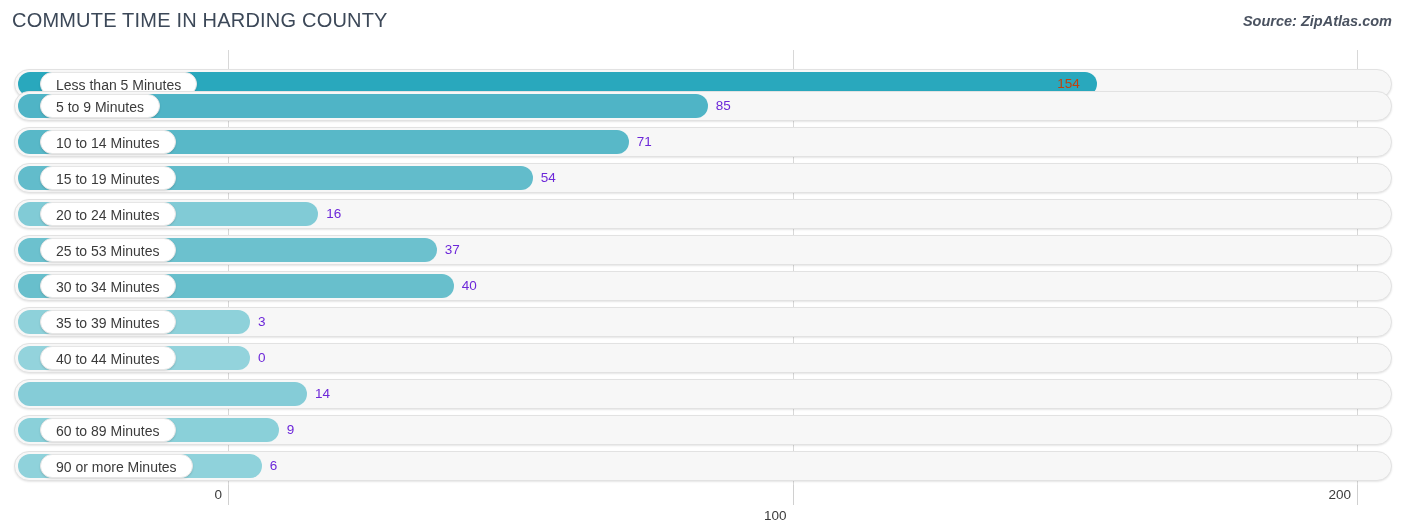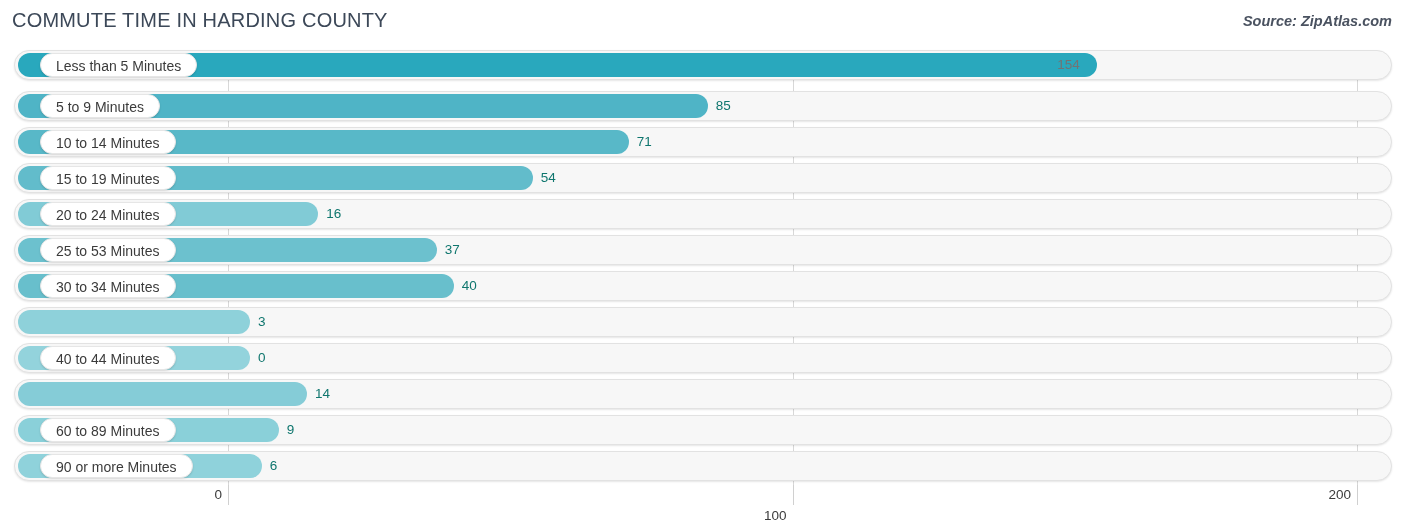--- a/index.html
+++ b/index.html
@@ -86,25 +86,25 @@
     top: 3px;
     height: 24px;
     border-radius: 12px;
   }
   .bar-value {
     position: absolute;
     top: 0;
     height: 30px;
     line-height: 30px;
     font-size: 13.5px;
-    color: #0f766e;
+    color: #6d28d9;
     white-space: nowrap;
   }
   .bar-value.inside {
-    color: #737373;
+    color: #c2410c;
     font-weight: 400;
   }
   .bar-label-pill {
     position: absolute;
     left: 26px;
     top: 3px;
     height: 24px;
     line-height: 24px;
     padding: 0 15px;
     background: #ffffff;
@@ -145,21 +145,21 @@
 
 <div id="chart-root">
 
   <div id="chart-title">COMMUTE TIME IN HARDING COUNTY</div>
   <div id="chart-source">Source: ZipAtlas.com</div>
 
   <div id="plot">
       <div class="gridline" style="left: 228px;"></div>
       <div class="gridline" style="left: 792.5px;"></div>
       <div class="gridline" style="left: 1357px;"></div>
-      <div class="bar-row" style="top: 0;">
+      <div class="bar-row" style="top: 19px;">
         <div class="bar-track"></div>
         <div class="bar-fill" style="width: 1079.33px; background: rgb(41, 168, 189);"></div>
         <div class="bar-label-pill">Less than 5 Minutes</div>
         <div class="bar-value inside" style="left: 1043.33px;">154</div>
       </div>
       <div class="bar-row" style="top: 41px;">
         <div class="bar-track"></div>
         <div class="bar-fill" style="width: 689.825px; background: rgb(79, 180, 198);"></div>
         <div class="bar-label-pill">5 to 9 Minutes</div>
         <div class="bar-value" style="left: 701.825px;">85</div>
@@ -190,20 +190,21 @@
       </div>
       <div class="bar-row" style="top: 221px;">
         <div class="bar-track"></div>
         <div class="bar-fill" style="width: 435.8px; background: rgb(104, 191, 204);"></div>
         <div class="bar-label-pill">30 to 34 Minutes</div>
         <div class="bar-value" style="left: 447.8px;">40</div>
       </div>
       <div class="bar-row" style="top: 257px;">
         <div class="bar-track"></div>
         <div class="bar-fill" style="width: 232px; background: rgb(142, 209, 218);"></div>
+        <div class="bar-label-pill">35 to 39 Minutes</div>
         <div class="bar-value" style="left: 244px;">3</div>
       </div>
       <div class="bar-row" style="top: 293px;">
         <div class="bar-track"></div>
         <div class="bar-fill" style="width: 232px; background: rgb(147, 211, 220);"></div>
         <div class="bar-label-pill">40 to 44 Minutes</div>
         <div class="bar-value" style="left: 244px;">0</div>
       </div>
       <div class="bar-row" style="top: 329px;">
         <div class="bar-track"></div>

